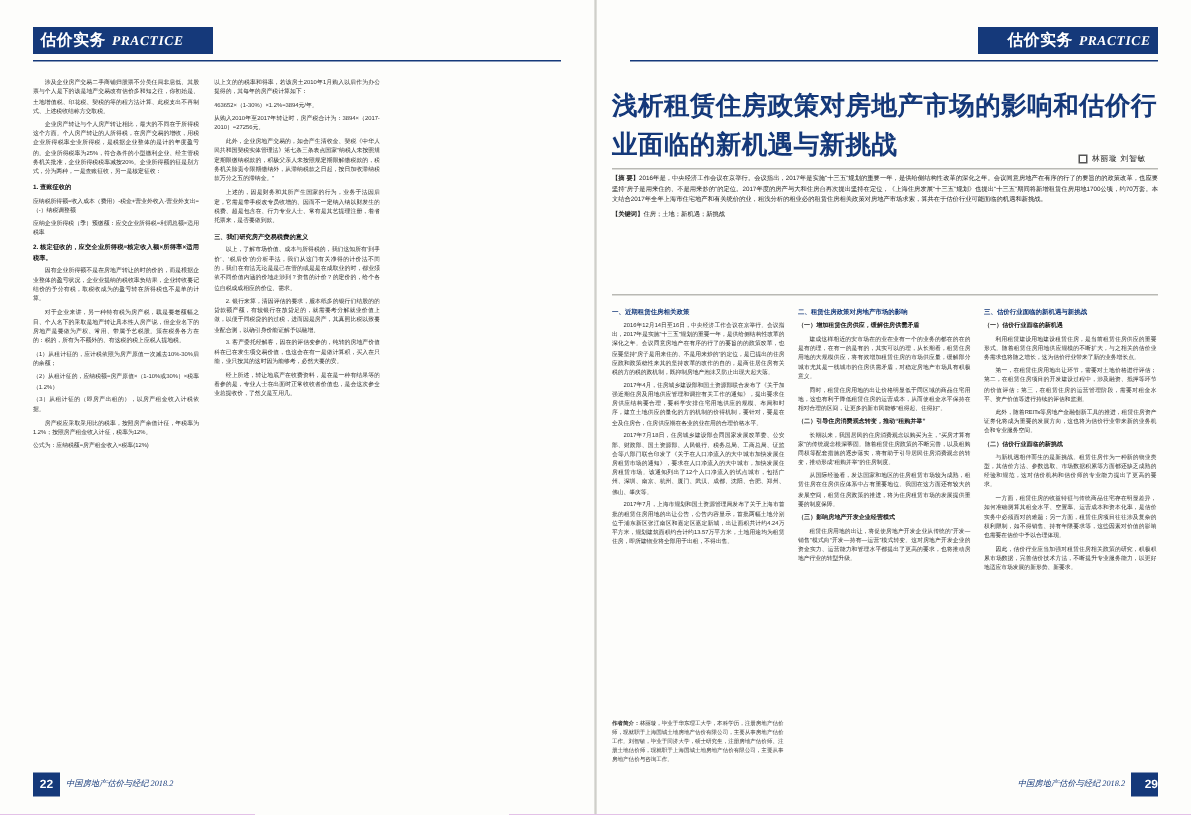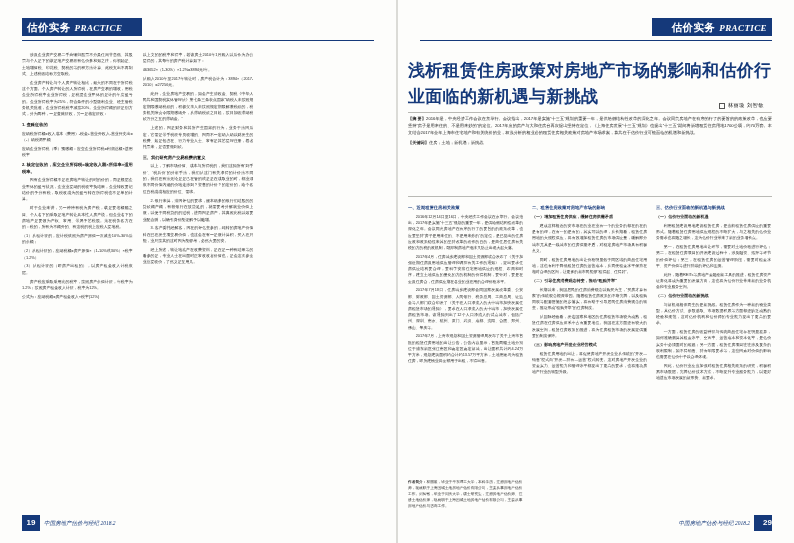--- a/index.html
+++ b/index.html
@@ -326,18 +326,18 @@
         <p>一方面，租赁住房的收益特征与传统商品住宅存在明显差异，如何准确测算其租金水平、空置率、运营成本和资本化率，是估价实务中必须面对的难题；另一方面，租赁住房项目往往涉及复杂的权利限制，如不得销售、持有年限要求等，这些因素对价值的影响也需要在估价中予以合理体现。</p>
         <p>因此，估价行业应当加强对租赁住房相关政策的研究，积极积累市场数据，完善估价技术方法，不断提升专业服务能力，以更好地适应市场发展的新形势、新要求。</p>
       </div>
     </div>
 
     <div class="author-note">
       <span class="nlbl">作者简介：</span><span>林丽璇，毕业于华东理工大学，本科学历，注册房地产估价师，现就职于上海国城土地房地产估价有限公司，主要从事房地产估价工作。刘智敏，毕业于同济大学，硕士研究生，注册房地产估价师、注册土地估价师，现就职于上海国城土地房地产估价有限公司，主要从事房地产估价与咨询工作。</span>
     </div>
   </div>
 
-  <div class="folio folio-l">19</div>
+  <div class="folio folio-l">22</div>
   <div class="folio-note folio-note-l">中国房地产估价与经纪 2018.2</div>
 
   <div class="folio folio-r">29</div>
   <div class="folio-note folio-note-r">中国房地产估价与经纪 2018.2</div>
 </div>
 
 </body></html>

